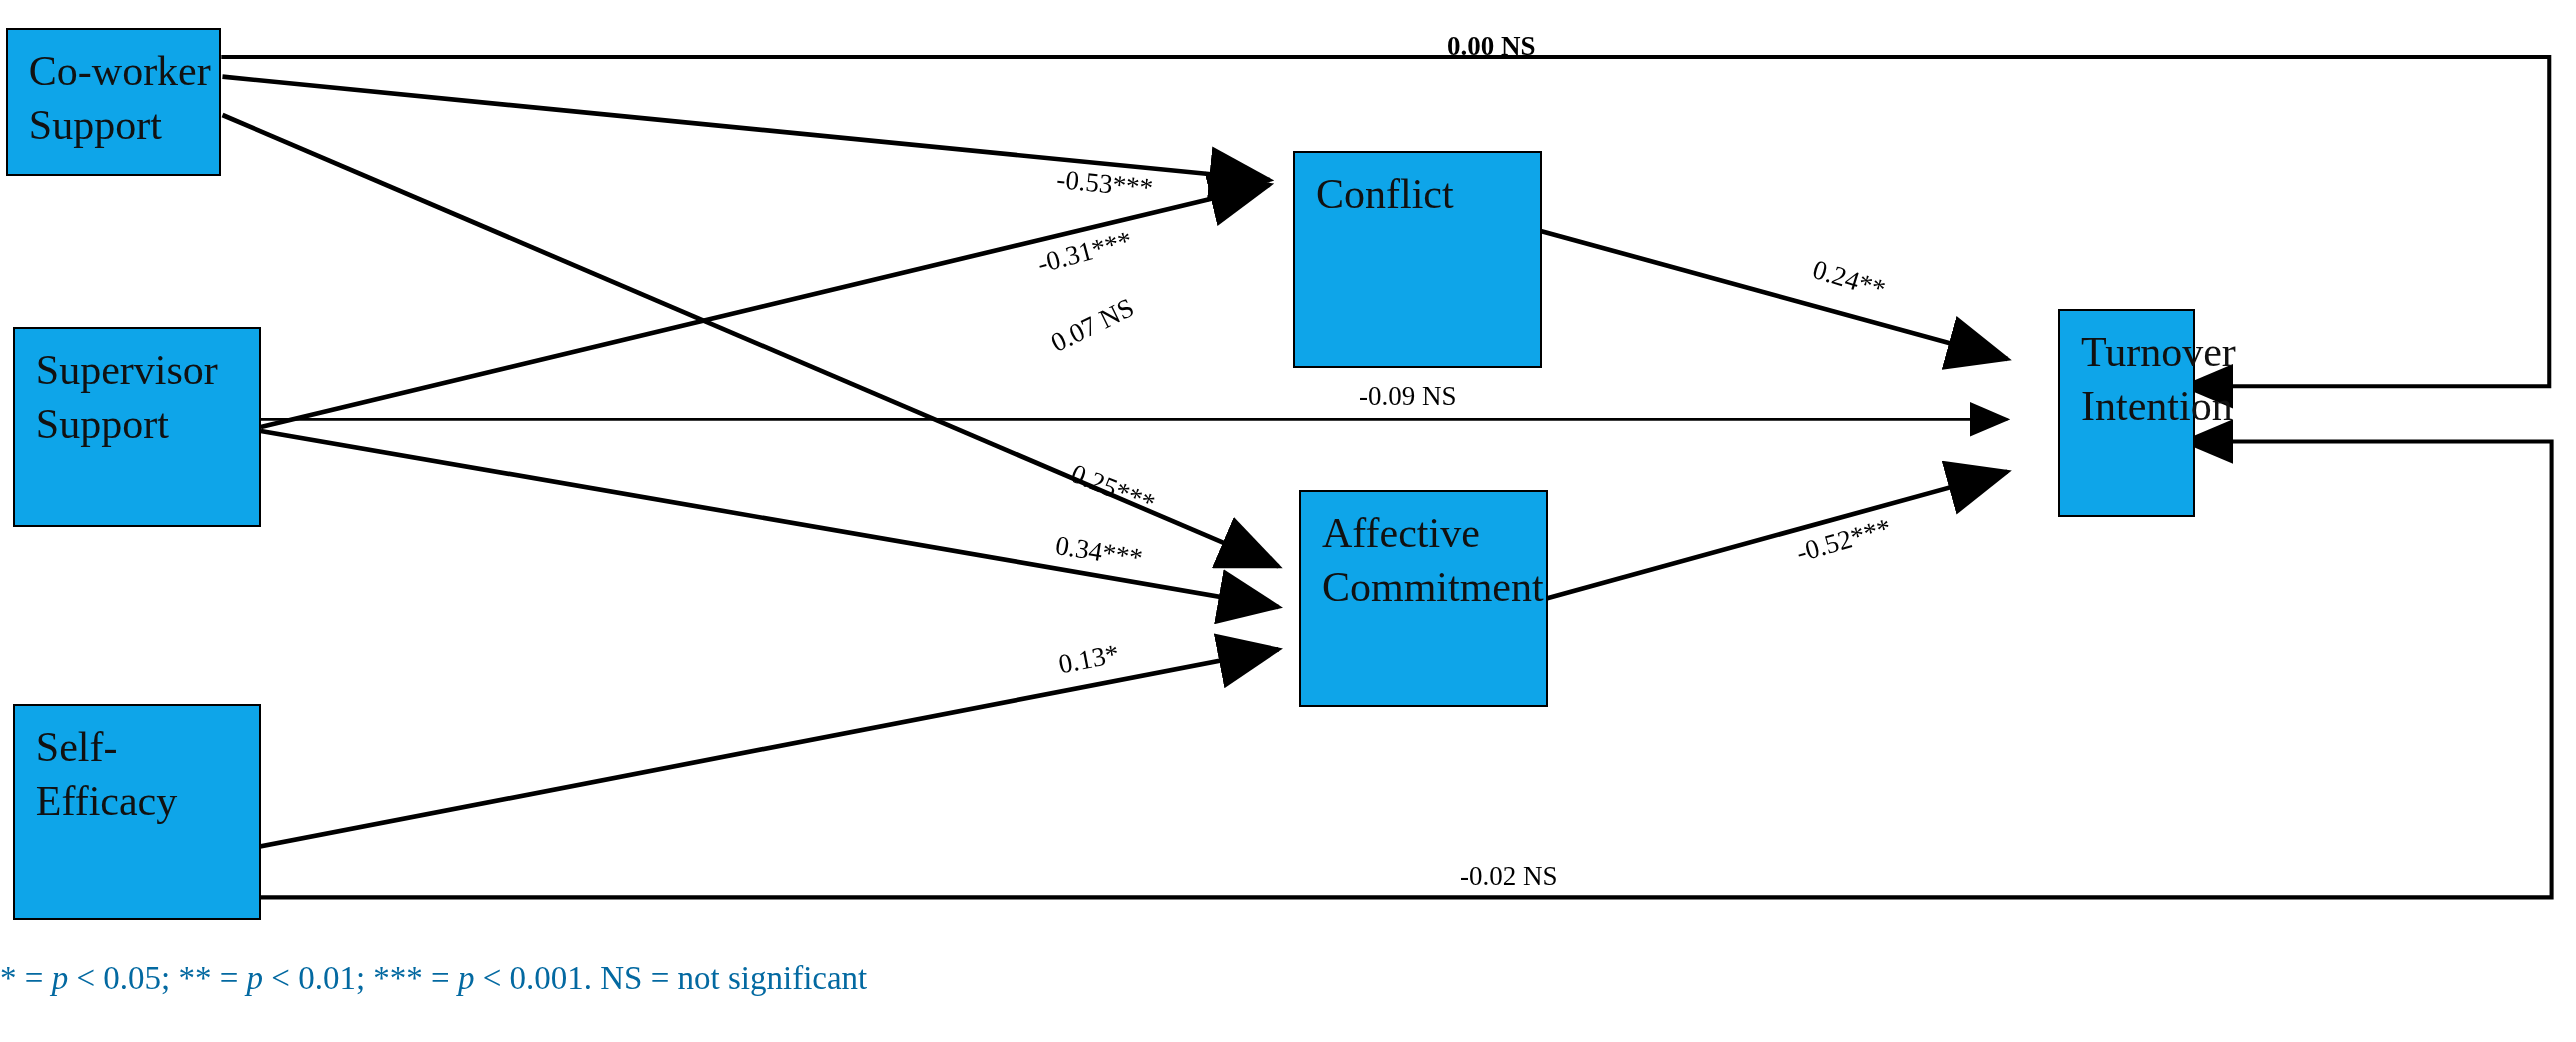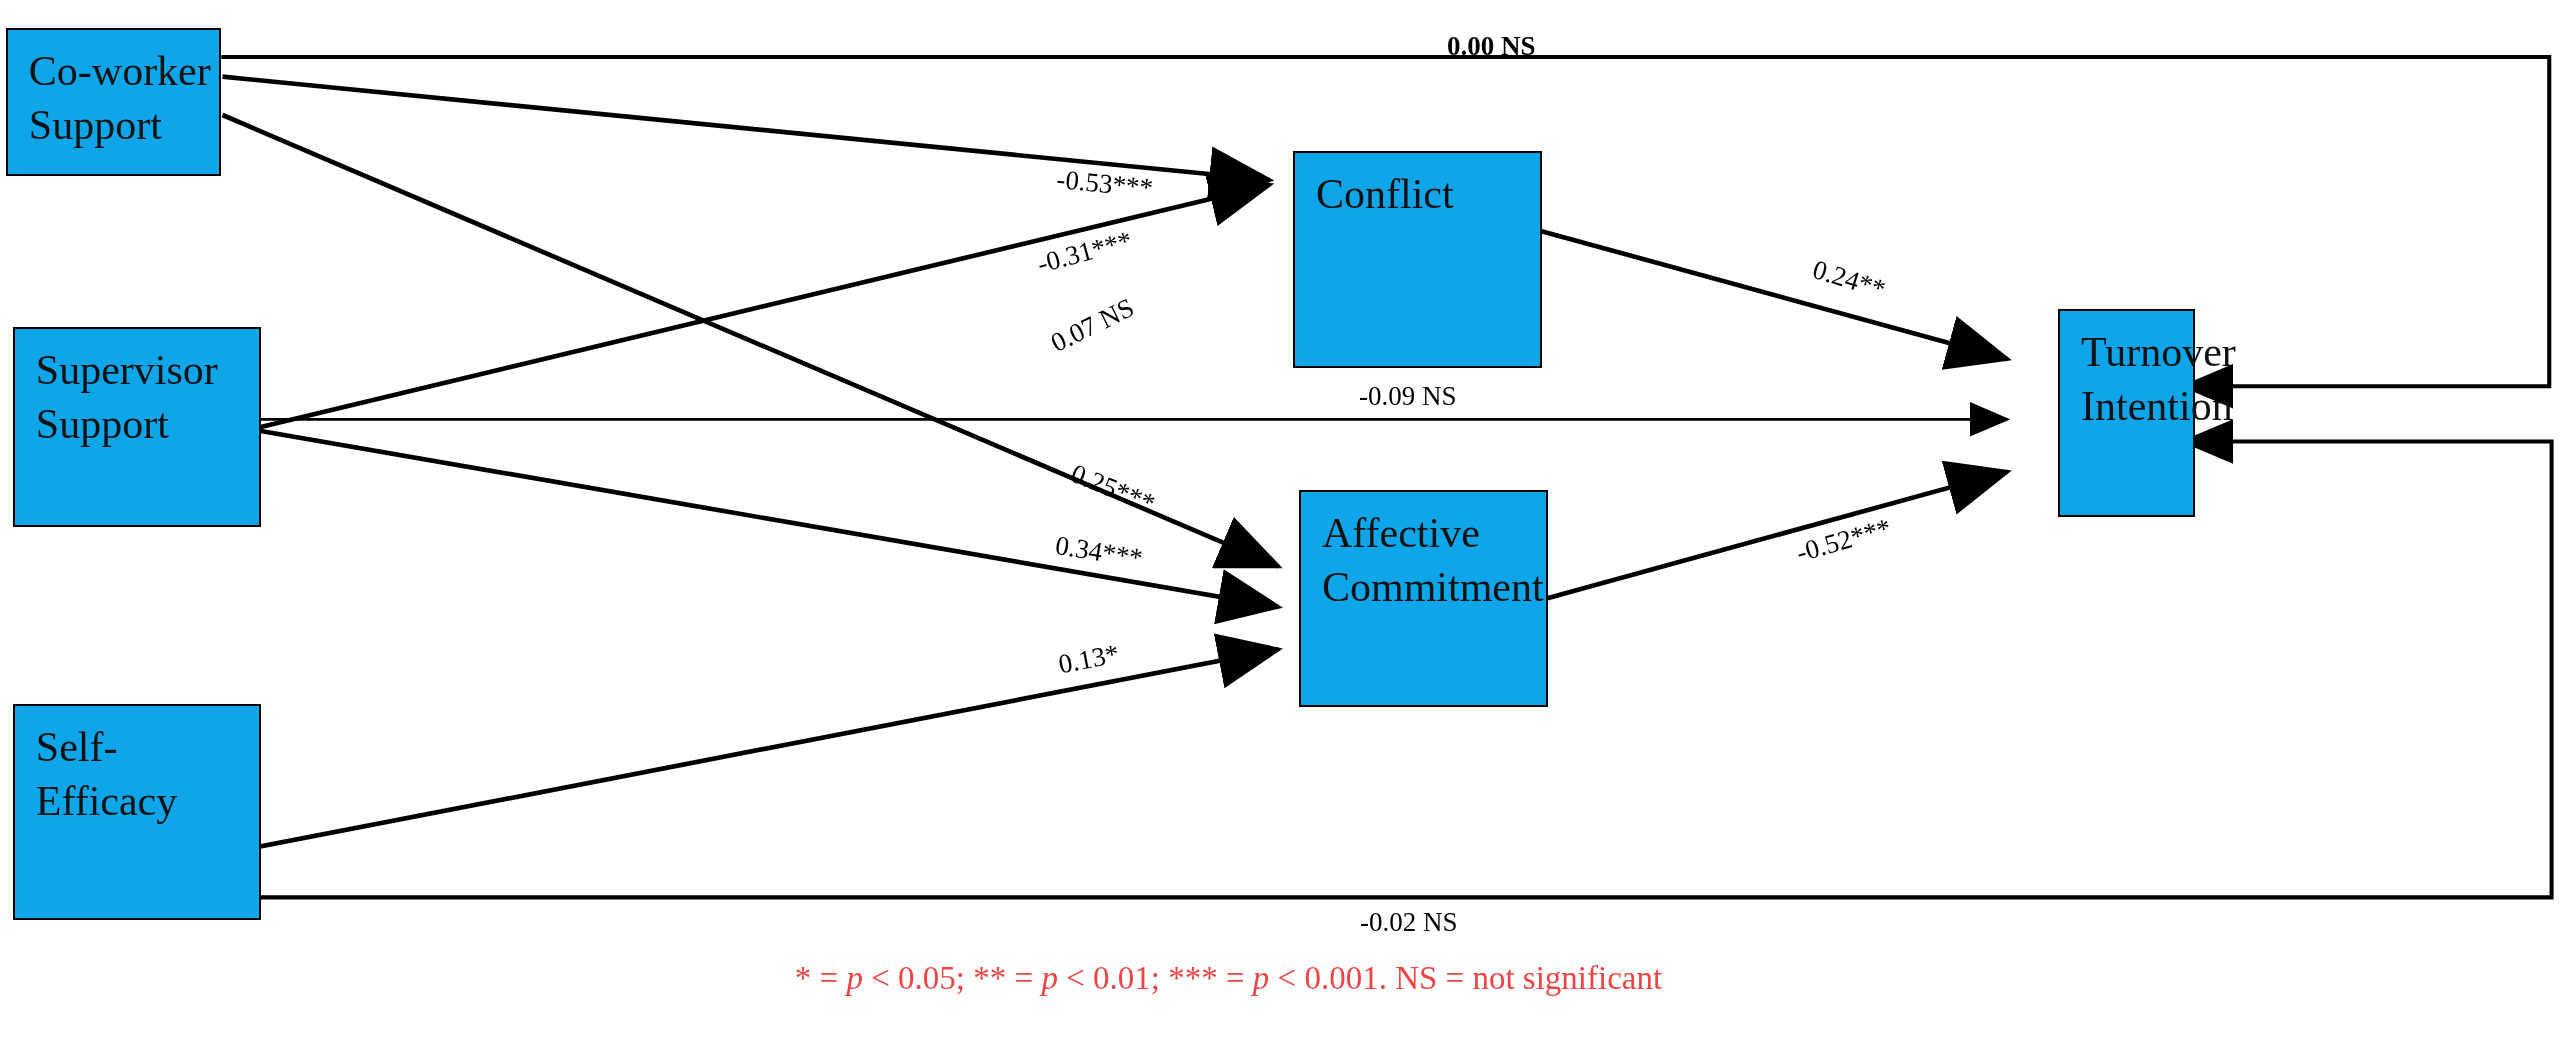--- a/index.html
+++ b/index.html
@@ -47,23 +47,23 @@
     color: #000000;
     white-space: nowrap;
     font-family: "Liberation Serif", "DejaVu Serif", serif;
     transform-origin: left top;
   }
   .caption {
     position: absolute;
     left: 0;
     top: 960px;
     width: 2457px;
-    text-align: center;
+    text-align: left;
     font-size: 33px;
-    color: #ef4444;
+    color: #0369a1;
     font-family: "Liberation Serif", "DejaVu Serif", serif;
   }
   .caption i { font-style: italic; }
 </style>
 </head>
 <body>
 
 <div id="canvas">
 
   <svg id="diagram-svg" viewBox="0 0 4433 1794" xmlns="http://www.w3.org/2000/svg">
@@ -160,20 +160,20 @@
   <span class="edge-label" style="left:1818px; top:254px; transform: rotate(17deg);">0.24**</span>
 
   <span class="edge-label" style="left:1078px; top:458px; transform: rotate(22deg);">0.25***</span>
 
   <span class="edge-label" style="left:1058px; top:530px; transform: rotate(9deg);">0.34***</span>
 
   <span class="edge-label" style="left:1056px; top:650px; transform: rotate(-11deg);">0.13*</span>
 
   <span class="edge-label" style="left:1793px; top:539px; transform: rotate(-16deg);">-0.52***</span>
 
-  <span class="edge-label" style="left:1360px; top:861px;margin-top:46px;">-0.02 NS</span>
+  <span class="edge-label" style="left:1460px; top:861px;">-0.02 NS</span>
 
   <div class="caption">
     <span>* = </span><i>p</i><span> &lt; 0.05; ** = </span><i>p</i><span> &lt; 0.01; *** = </span><i>p</i><span> &lt; 0.001. NS = not significant</span>
   </div>
 
 </div>
 
 
 </body></html>

